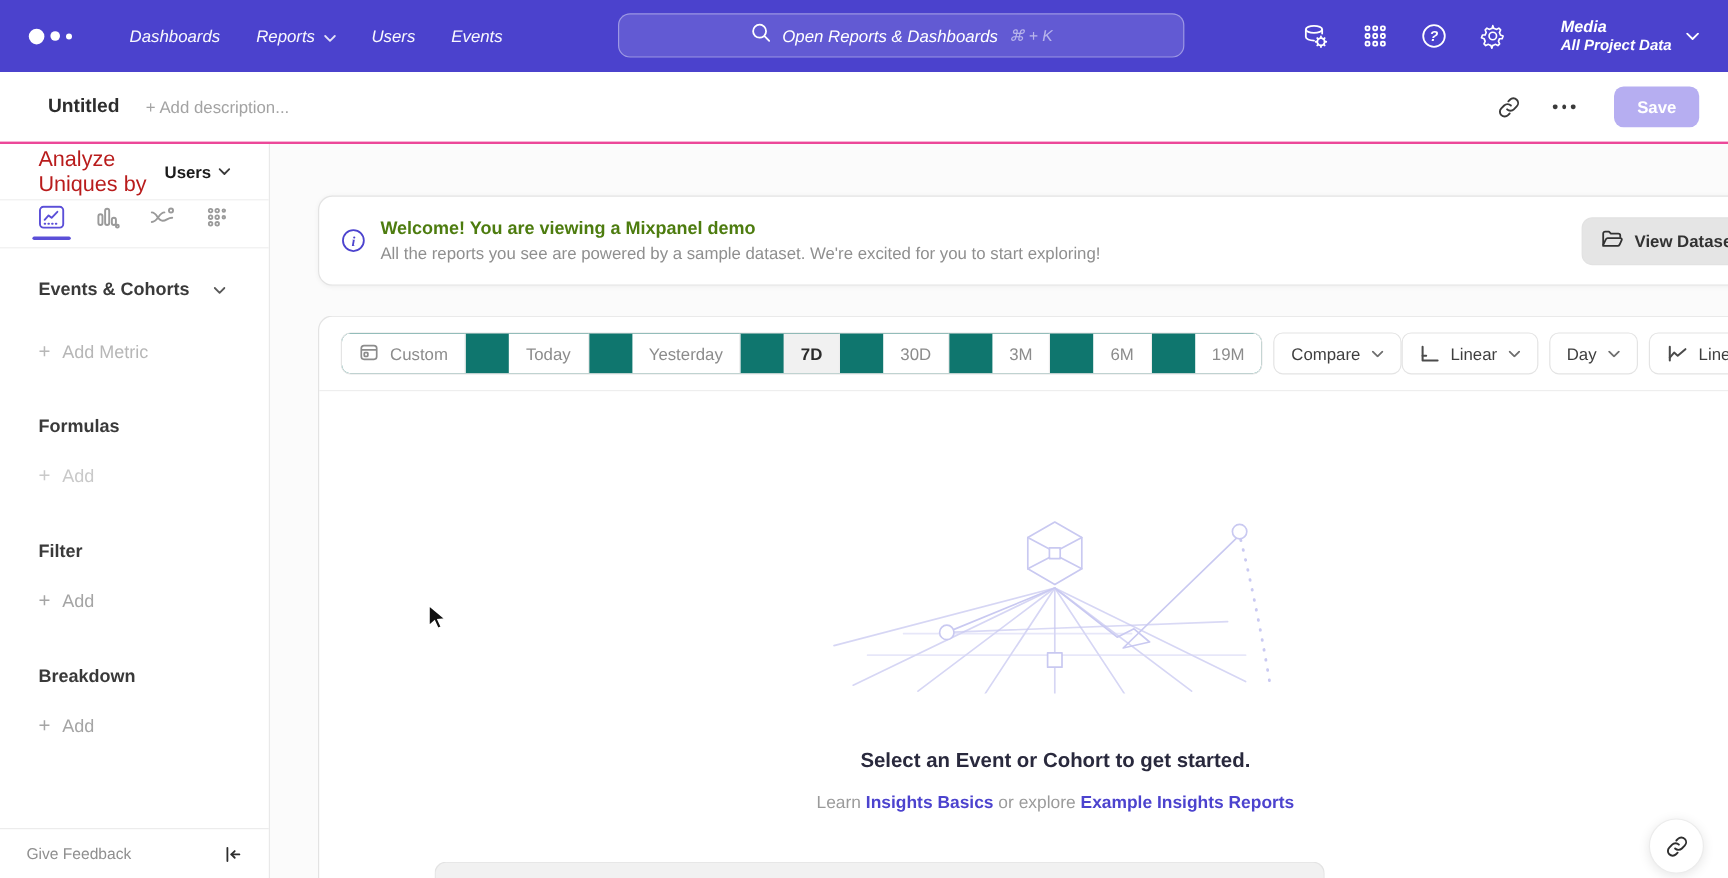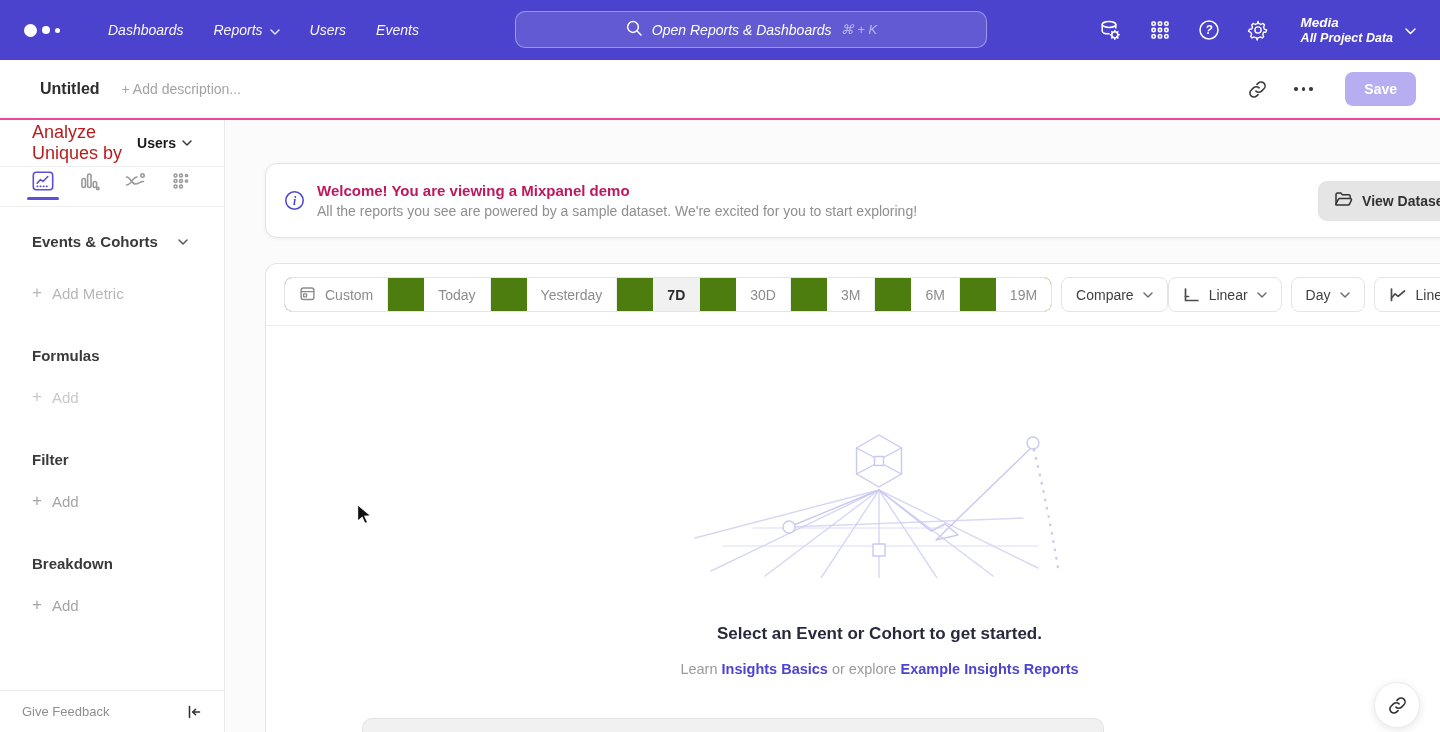--- a/index.html
+++ b/index.html
@@ -11,21 +11,21 @@
   .logo .d1{ width:13px;height:13px;border-radius:50%;background:#fff; }
   .logo .d2{ width:8px;height:8px;border-radius:50%;background:#fff; }
   .logo .d3{ width:5px;height:5px;border-radius:50%;background:#fff; }
   .nav-item { display:flex; align-items:center; gap:7px; margin-left:30px; font-size:14px; font-weight:500; color:rgba(255,255,255,.96); cursor:pointer; white-space:nowrap; }
   .nav-item svg { opacity:.85; }
   .search-pill { position:absolute; left:515px; top:11px; width:472px; height:37px; border-radius:10px; background:rgba(255,255,255,.13); border:1px solid rgba(255,255,255,.38); display:flex; align-items:center; justify-content:center; gap:9px; cursor:pointer; }
   .search-pill .s-label { font-size:14px; color:#fff; }
   .search-pill .s-short { font-size:13px; color:rgba(255,255,255,.55); }
   .nav-right { margin-left:auto; display:flex; align-items:center; gap:25px; }
   .nav-ic { width:24px; height:24px; display:flex; align-items:center; justify-content:center; cursor:pointer; }
-  .project-sel { display:flex; align-items:center; gap:12px; cursor:pointer; margin-left:6px; }
+  .project-sel { display:flex; align-items:center; gap:12px; cursor:pointer; margin-left:20px; }
   .project-text { text-align:left; }
   .project-name { font-size:13.5px; font-weight:700; line-height:16px; }
   .project-scope { font-size:12.5px; font-weight:600; line-height:15px; }
 
   
   .header { height:60px; background:#fff; border-bottom:2px solid #ec4899; display:flex; align-items:center; padding:0 24px 0 40px; }
   .report-title { font-size:16px; font-weight:600; color:#2d2d2d; cursor:text; }
   .report-desc { margin-left:22px; font-size:14px; color:#a3a3a3; cursor:text; }
   .header-right { margin-left:auto; display:flex; align-items:center; gap:10px; }
   .hdr-icon-btn { width:36px; height:36px; border-radius:8px; display:flex; align-items:center; justify-content:center; color:#3a3a3a; cursor:pointer; }
@@ -56,28 +56,28 @@
   .grp { margin-top:44px; }
   .grp .sb-add { margin-top:23px; }
   .sb-footer { border-top:1px solid #ececec; height:42px; display:flex; align-items:center; padding:0 22px; }
   .feedback { font-size:13px; color:#8f8f8f; cursor:pointer; }
   .collapse { margin-left:auto; color:#2d2d2d; cursor:pointer; display:flex; }
 
   
   .banner { height:75px; background:#fff; border:1px solid #e3e3e3; border-radius:12px; box-shadow:0 1px 4px rgba(0,0,0,.05); display:flex; align-items:center; padding:0 21px 0 18px; }
   .info-ic { flex:0 0 auto; margin-right:12px; display:flex; }
   .banner-text { }
-  .banner-title { font-size:15px; font-weight:700; color:#be185d; }
+  .banner-title { font-size:15px; font-weight:700; color:#4d7c0f; }
   .banner-sub { font-size:14px; color:#8f8f8f; margin-top:4px; }
   .view-datasets { margin-left:auto; display:flex; align-items:center; gap:9px; background:#e5e5e5; border:1px solid #e2e2e2; border-radius:9px; padding:9px 15px; font-size:14px; font-weight:600; color:#323232; cursor:pointer; font-family:inherit; }
 
   
   .report-card { margin-top:25px; background:#fff; border:1px solid #e3e3e3; border-bottom:none; border-radius:12px 12px 0 0; height:470px; position:relative; }
   .controls-row { height:62px; display:flex; align-items:center; padding:0 17px 0 18px; border-bottom:1px solid #eeeeee; }
-  .seg { display:flex; align-items:stretch; height:35px; border:1px solid #e4e4e4; border-radius:8px; overflow:hidden; background:#4d7c0f;gap:36px; }
+  .seg { display:flex; align-items:stretch; height:35px; border:1px solid #e4e4e4; border-radius:8px; overflow:hidden; background:#0f766e;gap:36px; }
   .seg-item { display:flex; align-items:center; gap:9px; padding:0 14px; font-size:14px; font-weight:500; color:#8c8c8c; border-right:1px solid #ededed; cursor:pointer; white-space:nowrap; background:#fff; }
   .seg-item:last-child { border-right:none; }
   .seg-item.selected { background:#f1f1f1; color:#2b2b2b; font-weight:600; }
   .pill-btn { display:flex; align-items:center; gap:9px; height:35px; padding:0 14px; border:1px solid #e4e4e4; border-radius:8px; background:#fff; font-size:14px; font-weight:500; color:#3f3f3f; cursor:pointer; font-family:inherit; white-space:nowrap; }
   .pill-btn .chev { color:#6f6f6f; display:flex; }
   .compare-btn { margin-left:9px; }
   .right-ctls { margin-left:auto; display:flex; gap:9px; }
   .ctl-icon { display:flex; color:#4b4b4b; }
 
   

